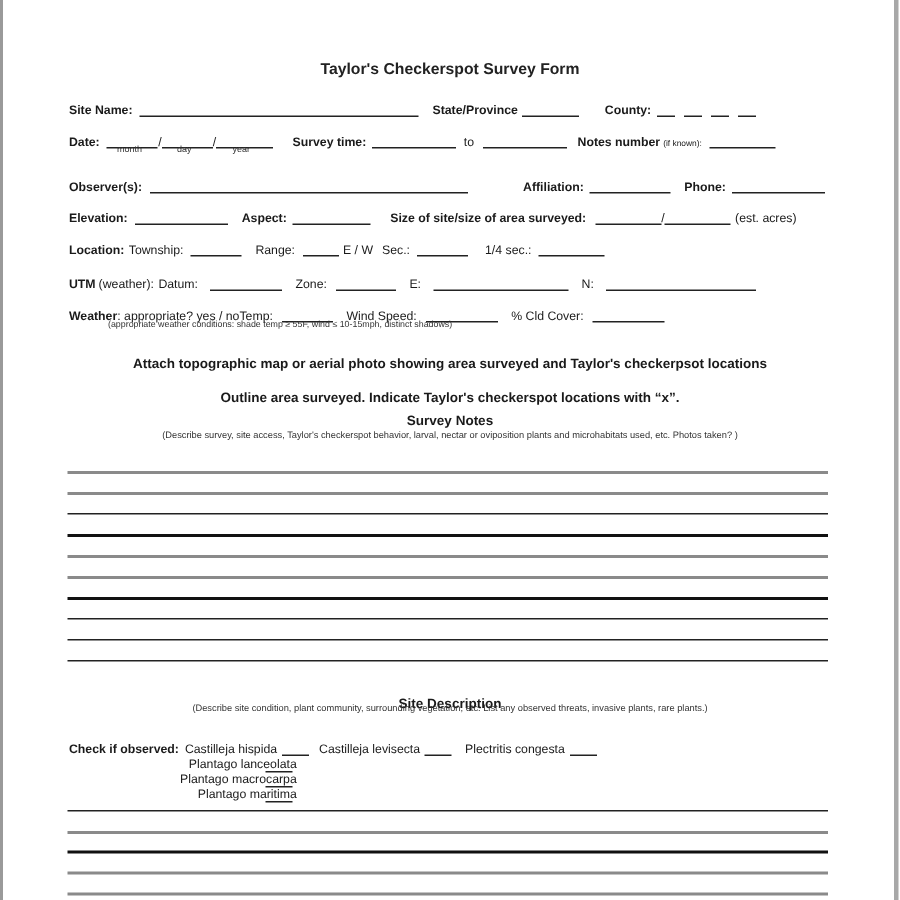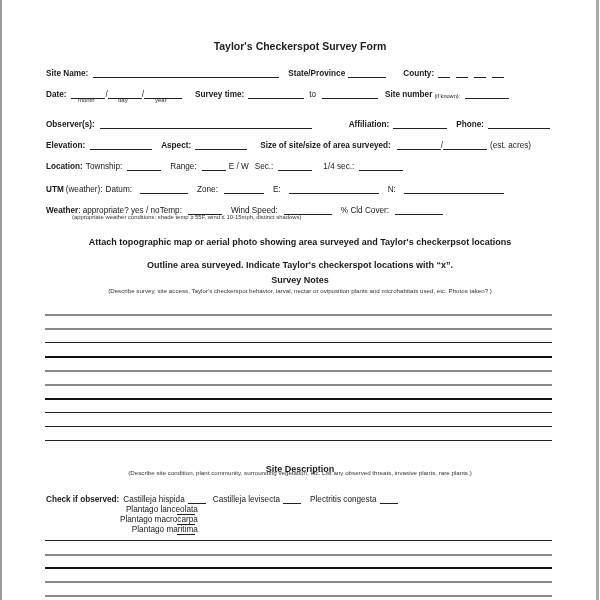--- a/index.html
+++ b/index.html
@@ -50,21 +50,21 @@
   <span class="lbl-b">Date:</span>
   <span class="blank" style="width:34px; margin-left:5px; margin-right:0;"></span>
   <span>/</span>
   <span class="blank" style="width:34px; margin:0;"></span>
   <span>/</span>
   <span class="blank" style="width:38px; margin-left:0;"></span>
   <span class="lbl-b" style="margin-left:10px;">Survey time:</span>
   <span class="blank" style="width:56px; margin-left:4px;"></span>
   <span class="lbl" style="margin-left:2px;">to</span>
   <span class="blank" style="width:56px; margin-left:6px;"></span>
-  <span class="lbl-b" style="margin-left:4px;">Site number</span>
+  <span class="lbl-b" style="margin-left:4px;">Notes number</span>
   <span class="small" style="margin-left:2px;">(if known):</span>
   <span class="blank" style="width:44px; margin-left:5px;"></span>
 </div>
 <span class="sub" style="left:78px; top:97px;">month</span>
 <span class="sub" style="left:118px; top:97px;">day</span>
 <span class="sub" style="left:155px; top:97px;">year</span>
 
 <div class="row" style="top:115px;">
   <span class="lbl-b">Observer(s):</span>
   <span class="blank" style="width:212px; margin-left:5px;"></span>

